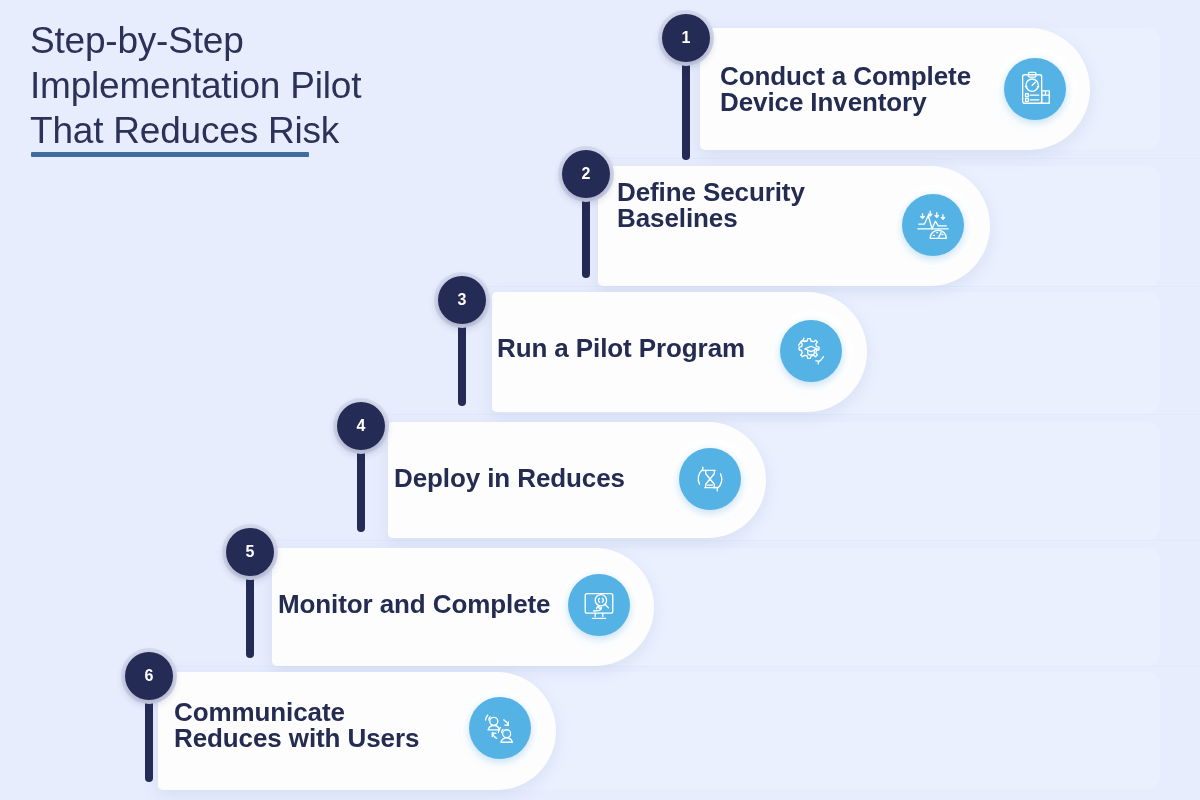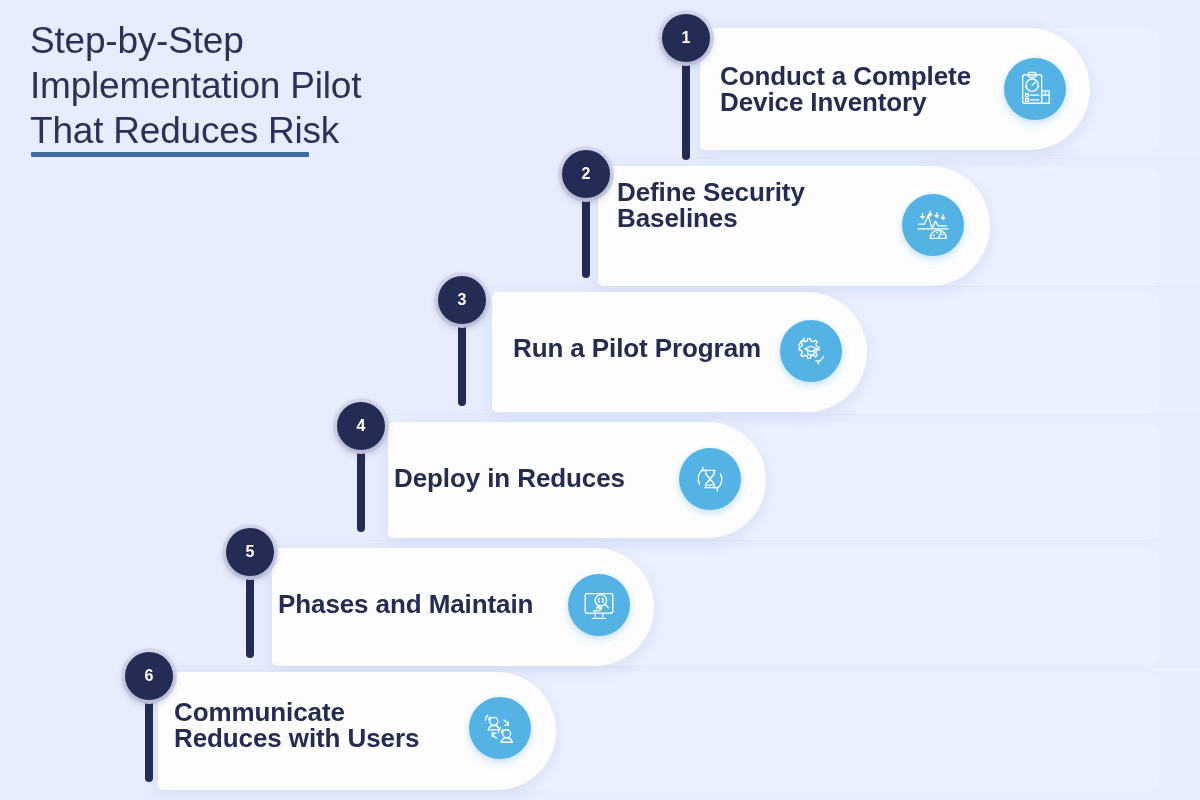--- a/index.html
+++ b/index.html
@@ -156,21 +156,21 @@
       <svg width="38" height="38" viewBox="0 0 40 40" fill="none" stroke="#ffffff" stroke-width="1.4" stroke-linecap="round" stroke-linejoin="round">
         <path d="M20 9.5 l2.6.7 2.2-1.6 1.9 1.9-1.6 2.2.7 2.6 2.6.7v2.7l-2.6.7-.7 2.6 1.6 2.2-1.9 1.9-2.2-1.6-2.6.7-.7 2.6h-2.7l-.7-2.6-2.6-.7-2.2 1.6-1.9-1.9 1.6-2.2-.7-2.6-2.6-.7v-2.7l2.6-.7.7-2.6-1.6-2.2 1.9-1.9 2.2 1.6 2.6-.7.7-2.6h2.7z"></path>
         <path d="M13.5 17.8 L20 15 l6.5 2.8 L20 20.6 z"></path>
         <path d="M16.5 19 v3.3 c0 1 1.6 1.7 3.5 1.7 s3.5-.7 3.5-1.7 V19"></path>
         <path d="M7 14 a14 14 0 0 1 5-5.5"></path>
         <path d="M12.5 6.5 l-.5 2.8 2.8.4"></path>
         <path d="M33 26 a14 14 0 0 1-5 5.5"></path>
         <path d="M27.5 33.5 l.5-2.8-2.8-.4"></path>
       </svg>
     </div>
-    <div class="label" style="left:497px;top:335px;width:280px;text-align:center;">Run a Pilot Program</div>
+    <div class="label" style="left:497px;top:335px;width:280px;">Run a Pilot Program</div>
     <div class="badge-ring" style="left:434px;top:272px;"></div>
     <div class="badge" style="left:438px;top:276px;">
       <span>3</span>
     </div>
   </div>
 
   <div class="step" style="left:0;top:0;">
     <div class="connector" style="left:357px;top:432px;height:100px;"></div>
     <div class="card" style="left:388px;top:422px;width:378px;height:116px;"></div>
     <div class="icon-halo" style="left:670px;top:439px;width:82px;height:82px;"></div>
@@ -201,21 +201,21 @@
       <svg width="38" height="38" viewBox="0 0 40 40" fill="none" stroke="#ffffff" stroke-width="1.4" stroke-linecap="round" stroke-linejoin="round">
         <rect x="5.5" y="8" width="29" height="20.5" rx="2"></rect>
         <path d="M16 28.5 v3.5 M24 28.5 v3.5"></path>
         <path d="M13 34 h14"></path>
         <circle cx="22" cy="15" r="6"></circle>
         <path d="M26.5 19.5 L30 23"></path>
         <path d="M20.5 13 a2.4 2.4 0 0 0 0 4 M23.5 13 a2.4 2.4 0 0 1 0 4"></path>
         <path d="M17.5 24 a3.4 3.4 0 0 1 3.6-3.3 l-1.7 1.7 1.6 1.6 1.7-1.7 a3.4 3.4 0 0 1-3.4 3.6 l-5 .4"></path>
       </svg>
     </div>
-    <div class="label" style="left:278px;top:591px;width:280px;">Phases and Maintain</div>
+    <div class="label" style="left:278px;top:591px;width:280px;">Monitor and Complete</div>
     <div class="badge-ring" style="left:222px;top:524px;"></div>
     <div class="badge" style="left:226px;top:528px;">
       <span>5</span>
     </div>
   </div>
 
   <div class="step" style="left:0;top:0;">
     <div class="connector" style="left:145px;top:682px;height:100px;"></div>
     <div class="card" style="left:158px;top:672px;width:398px;height:118px;"></div>
     <div class="icon-halo" style="left:461px;top:689px;width:80px;height:80px;"></div>

